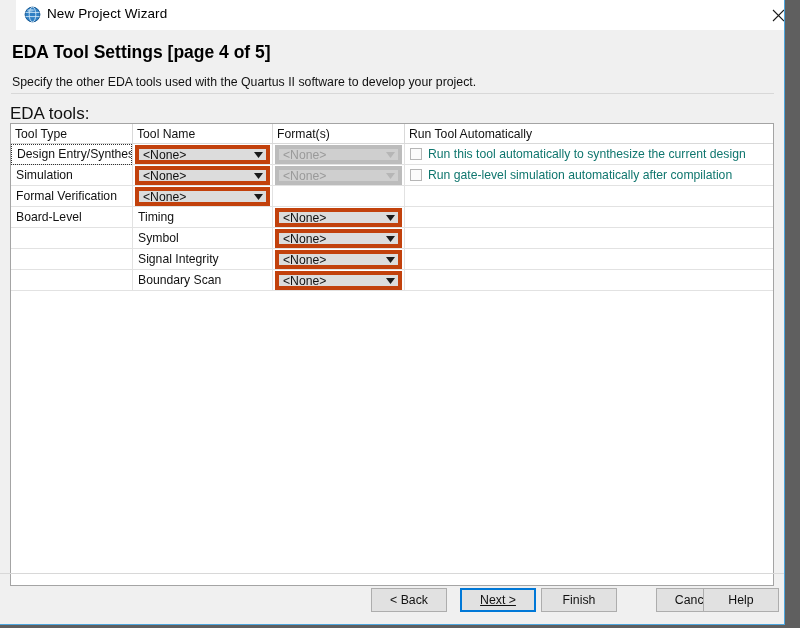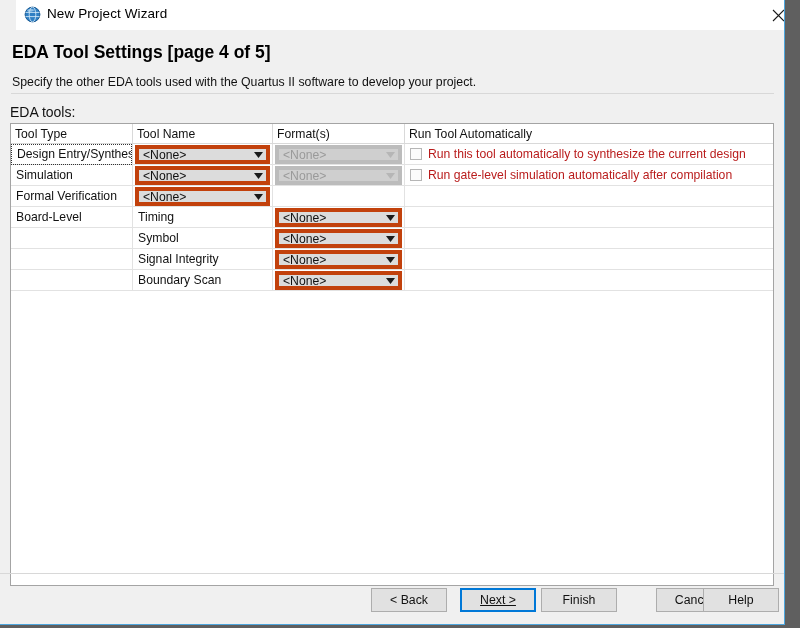--- a/index.html
+++ b/index.html
@@ -59,21 +59,21 @@
     font-size: 12.3px; color: #111;
     white-space: nowrap;
   }
   #desc-rule {
     position: absolute; left: 11px; top: 63px;
     width: 763px; height: 1px;
     background: #d8d8d8;
   }
   #eda-label {
     position: absolute; left: 10px; top: 74px;
-    font-size: 14px; color: #111;
+    font-size: 17px; color: #111;
   }
   
   #grid {
     position: absolute; left: 10px; top: 93px;
     width: 764px; height: 463px;
     background: #ffffff;
     border: 1px solid #a4a4a4;
   }
   .hdr-row {
     position: absolute; left: 0; top: 0;
@@ -139,21 +139,21 @@
     position: absolute; left: 5px; top: 3px;
     display: flex; align-items: center;
   }
   .chkbox {
     width: 12px; height: 12px;
     background: #fbfbfb;
     border: 1px solid #b6b6b6;
     flex: none;
   }
   .chk-label {
-    font-size: 12.2px; color: #b91c1c;
+    font-size: 12.2px; color: #0f766e;
     margin-left: 6px; white-space: nowrap;
     line-height: 14px;
   }
   
   #footer-rule {
     position: absolute; left: 0; top: 543px;
     width: 785px; height: 1px; background: #d8d8d8;
   }
   #buttons {
     position: absolute; left: 0; top: 558px;

